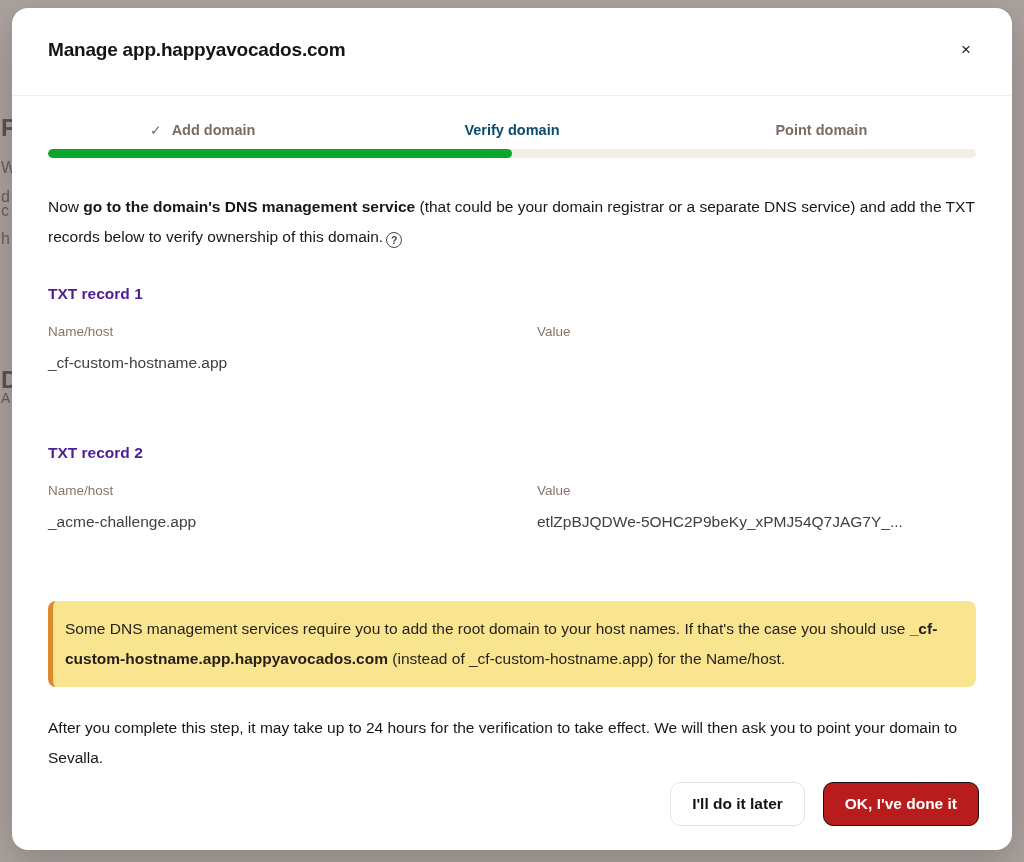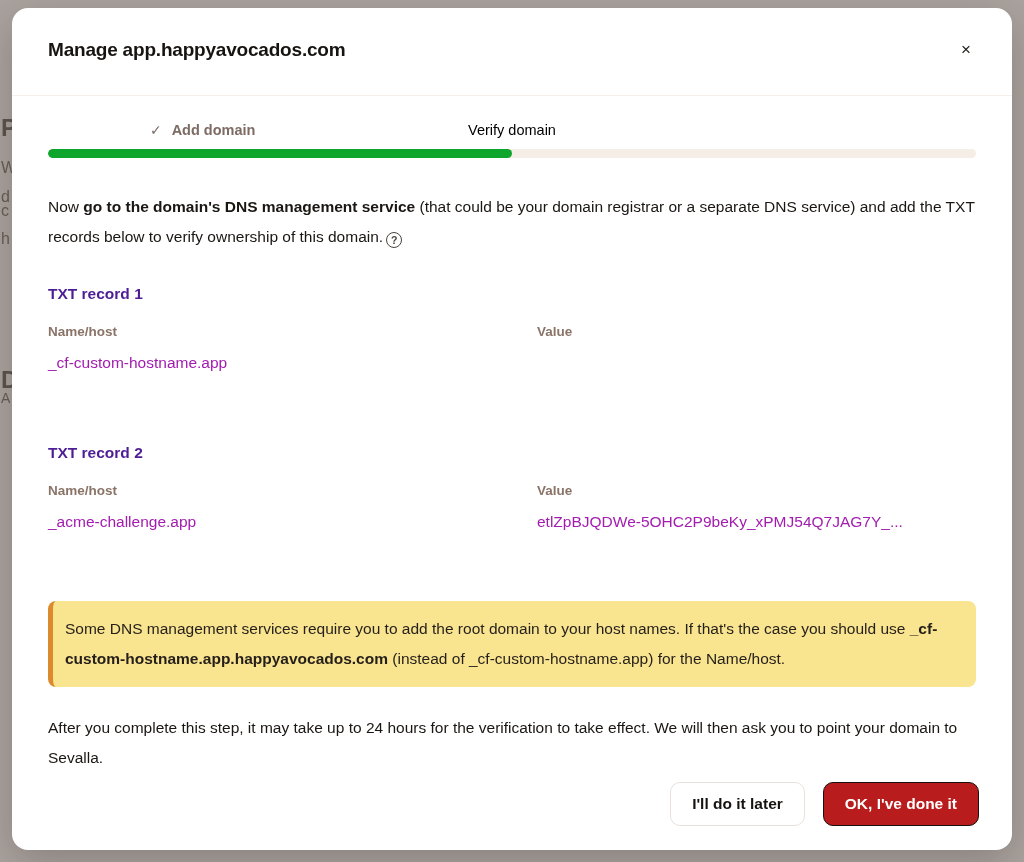--- a/index.html
+++ b/index.html
@@ -40,44 +40,44 @@
     width:36px; height:36px; border:none; background:transparent; cursor:pointer;
     font-size:17px; color:#24201c; line-height:36px; text-align:center;
   }
   .modal-body { padding:26px 36px 0 36px; flex:1 1 auto; }
 
   
   .stepper { display:grid; grid-template-columns:1fr 1fr 1fr; }
   .step { display:flex; align-items:center; justify-content:center; gap:10px;
           font-size:14.5px; font-weight:600; color:#7d6c64; cursor:default; }
   .step .check { font-size:14px; color:#7d6c64; }
-  .step.current { color:#000000; font-weight:400;align-items:center; }
+  .step.current { color:#0c4a6e; font-weight:700;align-items:center; }
   .progress-track {
     margin-top:11px; height:9px; border-radius:6px; background:#f4eee6; overflow:hidden;
   }
   .progress-fill { height:100%; width:50%; border-radius:6px; background:#0ea52d; }
 
   
   .intro { margin-top:34px; font-size:15.5px; line-height:30px; color:#1a1612; }
   .intro b, .warning b { font-weight:700; }
   .help-icon {
     display:inline-flex; align-items:center; justify-content:center;
     width:16px; height:16px; border:1.4px solid #4a443f; border-radius:50%;
     font-size:10.5px; font-weight:700; color:#4a443f; vertical-align:-2px;
     margin-left:3px; cursor:pointer;
   }
 
   
   .record { margin-top:0; }
   .record-title { font-size:15.5px; font-weight:700; color:#4c1d95; }
   .record-grid { display:grid; grid-template-columns:489px 1fr; }
   .record-labels { margin-top:21px; }
-  .record-labels span { font-size:13.5px; font-weight:700; color:#8a7468; }
+  .record-labels span { font-size:13.5px; font-weight:400; color:#8a7468; }
   .record-values { margin-top:15px; }
-  .record-values span { font-size:15.5px; color:#a21caf; }
+  .record-values span { font-size:15.5px; color:#404040; }
   #record-1 { margin-top:33px; }
   #record-2 { margin-top:72px; }
 
   
   .warning {
     margin-top:70px;
     background:#f9e490; border-left:5px solid #dd8a2f; border-radius:8px;
     padding:13px 12px; font-size:15.5px; line-height:30px; color:#241f1a;
   }
 
@@ -120,20 +120,23 @@
   <div class="modal-body">
 
     <div class="stepper">
       <div class="step done">
         <span class="check">✓</span>
         <span>Add domain</span>
       </div>
       <div class="step current">
         <span>Verify domain</span>
       </div>
+      <div class="step">
+        <span>Point domain</span>
+      </div>
     </div>
 
     <div class="progress-track">
       <div class="progress-fill" style="width: 50%;"></div>
     </div>
 
     <p class="intro"><span>Now </span><b>go to the domain's DNS management service</b><span> (that could be your domain registrar or a separate DNS service) and add the TXT records below to verify ownership of this domain.</span><span class="help-icon">?</span></p>
 
     <div class="record" id="record-1">
       <div class="record-title">TXT record 1</div>

